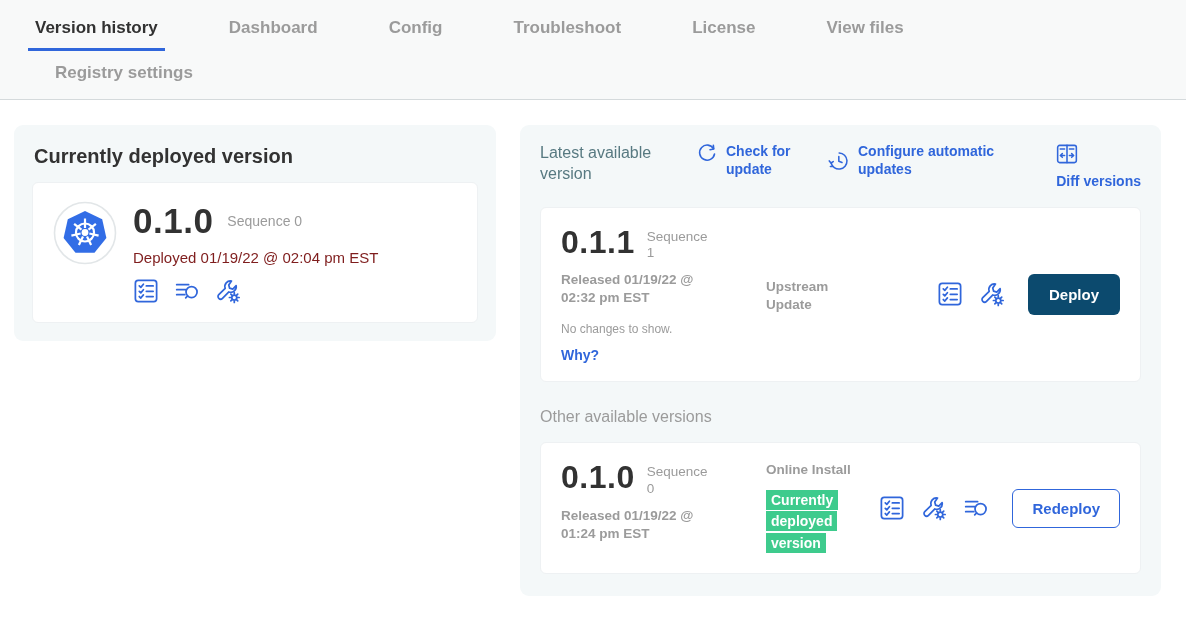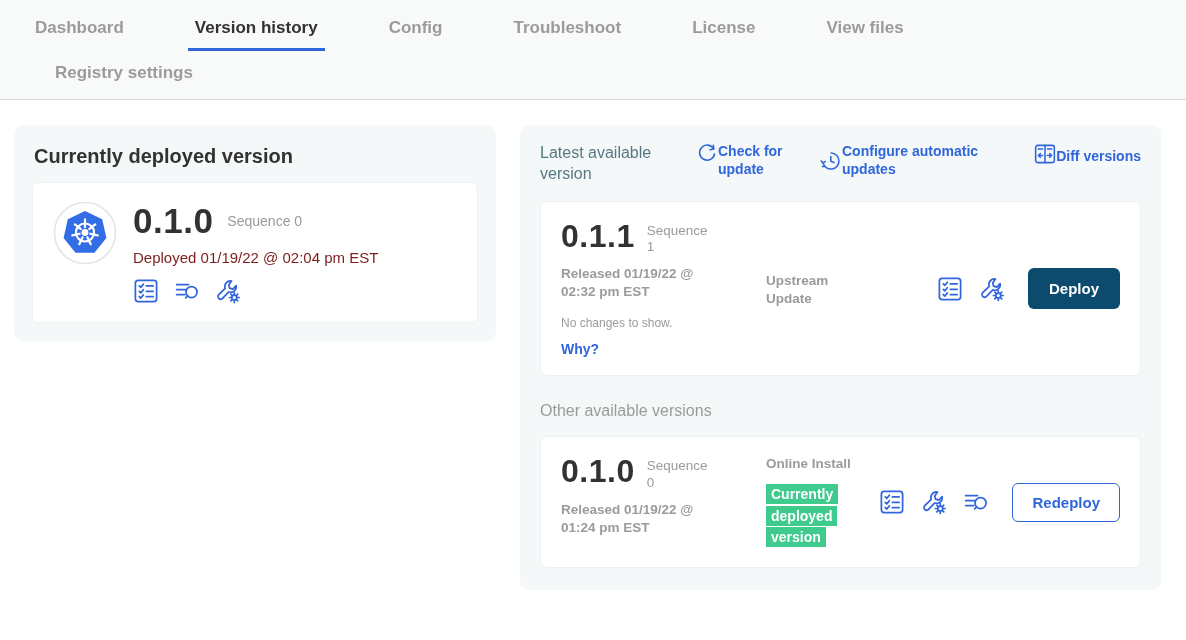--- a/index.html
+++ b/index.html
@@ -26,28 +26,28 @@
   .ver-row{display:flex;align-items:center;gap:14px;margin-top:2px;}
   .ver-num{font-size:35px;font-weight:700;line-height:1;letter-spacing:.5px;color:#323232;}
   .seq{font-size:14px;font-weight:500;color:#9b9b9b;}
   .deployed-date{margin:11px 0 0;font-size:15px;font-weight:500;color:#7f1d1d;}
   .icon-row{display:flex;align-items:center;gap:15px;margin-top:12px;}
   svg.ic{width:26px;height:26px;stroke:#3066db;fill:none;stroke-width:1.6;stroke-linecap:round;stroke-linejoin:round;cursor:pointer;}
   
   .right-panel{width:641px;padding:18px 20px 22px;}
   .rp-header{display:flex;align-items:flex-start;}
   .rp-title{margin:0;width:142px;font-size:16px;font-weight:400;color:#577981;line-height:1.3;}
-  .rp-link{display:flex;color:#3066db;font-size:14px;font-weight:700;line-height:1.25;cursor:pointer;align-items:flex-start;}
+  .rp-link{display:flex;gap:8px;color:#3066db;font-size:14px;font-weight:700;line-height:1.25;cursor:pointer;align-items:flex-start;}
   .rp-link svg{width:22px;height:22px;flex:none;stroke:#3066db;fill:none;stroke-width:1.7;stroke-linecap:round;stroke-linejoin:round;}
   .lbl-w72{width:76px;}
   .lbl-w148{width:150px;}
   .ml22{margin-left:14px;}
   .ml28{margin-left:26px;align-items:center;}
   .mlauto{margin-left:auto;}
-  .nowrap{white-space:nowrap;align-items:flex-end;}
+  .nowrap{white-space:nowrap;align-items:flex-start;flex-direction:column;}
   .version-card{background:#fff;border:1px solid #eef1f3;border-radius:6px;padding:18px 20px;display:flex;margin-top:16px;}
   .vc-main{width:188px;flex:none;}
   .vc-verrow{display:flex;gap:12px;}
   .vc-num{font-size:32px;font-weight:700;line-height:1.05;letter-spacing:.5px;color:#323232;}
   .vc-seq{width:72px;font-size:13.5px;font-weight:500;color:#9b9b9b;line-height:1.2;padding-top:3px;}
   .vc-released{margin-top:10px;width:158px;font-size:13.5px;font-weight:700;color:#9b9b9b;line-height:1.35;}
   .vc-note{margin-top:15px;font-size:12px;font-weight:400;color:#9b9b9b;}
   .vc-why{margin-top:11px;font-size:14px;font-weight:700;color:#3066db;cursor:pointer;}
   .vc-mid{width:92px;flex:none;margin-left:17px;font-size:13.5px;font-weight:700;color:#9b9b9b;line-height:1.35;}
   .pad-source{padding-top:52px;}
@@ -109,22 +109,22 @@
       <line x1="9.4" y1="13.6" x2="4.9" y2="13.6"></line>
         <polyline points="6.9,11.6 4.9,13.6 6.9,15.6"></polyline>
       <line x1="14.6" y1="13.6" x2="19.1" y2="13.6"></line>
         <polyline points="17.1,11.6 19.1,13.6 17.1,15.6"></polyline>
     </symbol>
   </defs>
 </svg>
 
 <nav class="nav">
   <div class="nav-row1">
+    <div class="tab active">Version history</div>
     <div class="tab">Dashboard</div>
-    <div class="tab active">Version history</div>
     <div class="tab">Config</div>
     <div class="tab">Troubleshoot</div>
     <div class="tab">License</div>
     <div class="tab">View files</div>
   </div>
   <div class="nav-row2">
     <div class="tab">Registry settings</div>
   </div>
 </nav>
 

